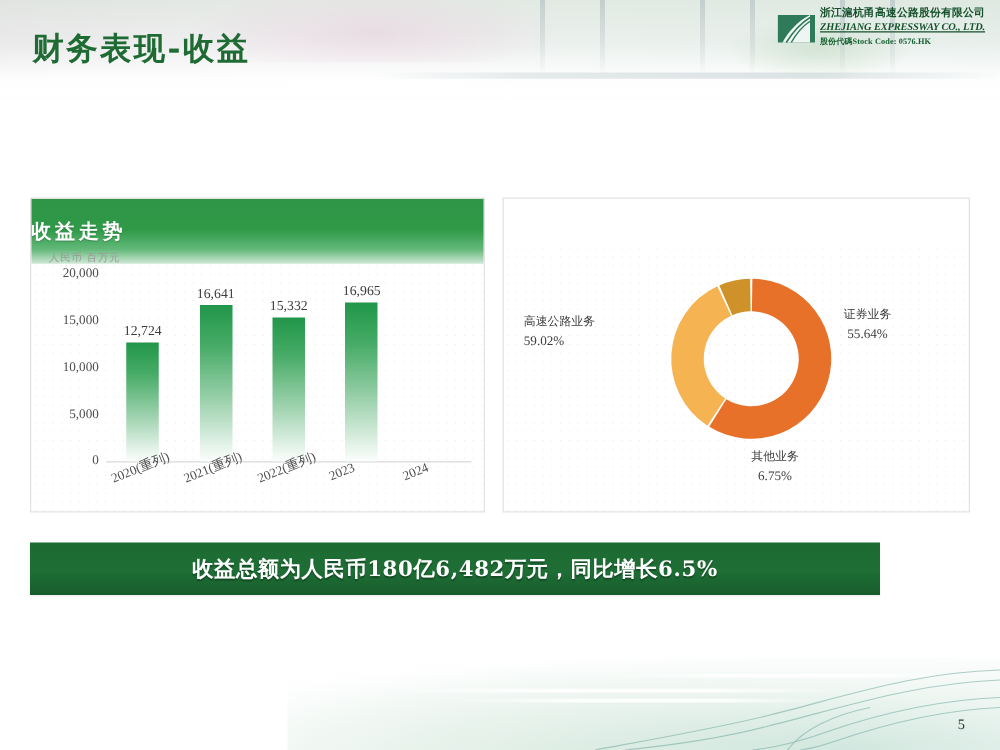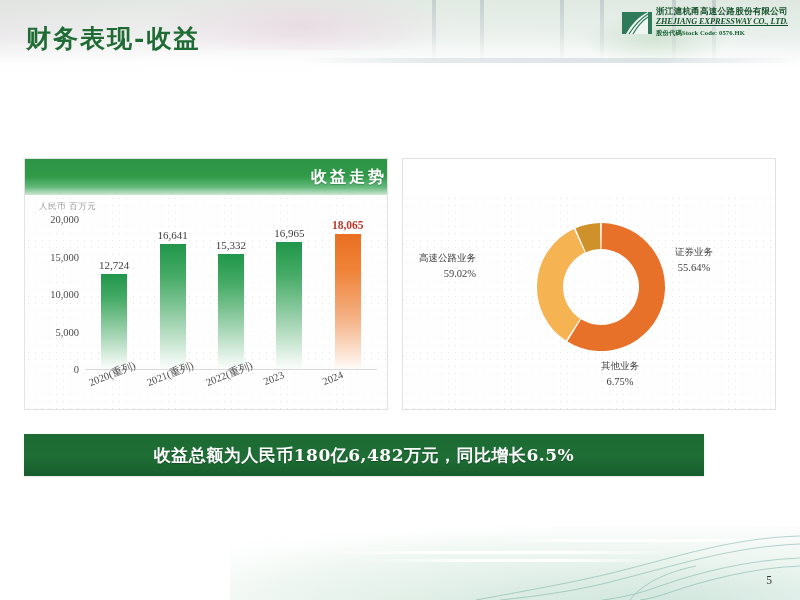--- a/index.html
+++ b/index.html
@@ -136,24 +136,24 @@
   .panel-dots {
     position: absolute;
     left: 0; right: 0; bottom: 0;
     background-image: radial-gradient(#dcdcdc 0.6px, transparent 0.7px);
     background-size: 7px 7px;
     opacity: 0.75;
     pointer-events: none;
   }
   .panel-head {
     position: relative;
-    height: 36px;
+    height: 52px;
     display: flex;
     align-items: center;
-    justify-content: flex-end;
+    justify-content: flex-start;
     z-index: 3;
   }
   .panel-head.green {
     background: linear-gradient(180deg, #2e9447 0%, #2f9a48 48%, #63b97a 78%, #cfe8d6 100%);
   }
   .panel-head.orange {
     background: linear-gradient(180deg, #e2711f 0%, #e4762a 48%, #ee9a5c 78%, #f8dcc4 100%);
   }
   .panel-head-title {
     font-family: "DejaVu Serif", "Liberation Serif", serif;
@@ -275,21 +275,21 @@
     font-size: 9.5px;
     color: #3c3c3c;
     line-height: 1.55;
     white-space: nowrap;
   }
   .pie-label .pct {
     font-family: "Liberation Serif", serif;
     font-size: 10.5px;
     display: block;
   }
-  .pie-label.l-left  { left: 16px;  top: 56px;  text-align: right; }
+  .pie-label.l-left  { left: 16px;  top: 56px;  text-align: left; }
   .pie-label.l-right { left: 272px; top: 50px;  text-align: center; }
   .pie-label.l-bot   { left: 198px; top: 164px; text-align: center; }
 
   
   .banner {
     position: absolute;
     left: 24px; top: 434px;
     width: 680px; height: 42px;
     background: linear-gradient(180deg, #1d6b33 0%, #1e6e35 55%, #185c2c 100%);
     display: flex;
@@ -409,25 +409,20 @@
           <div class="bar-slot" style="left: 116.8px; width: 58.4px;">
             <div class="bar green" style="height: 114.99px;">
               <div class="bar-label">15,332</div>
             </div>
           </div>
           <div class="bar-slot" style="left: 175.2px; width: 58.4px;">
             <div class="bar green" style="height: 127.237px;">
               <div class="bar-label">16,965</div>
             </div>
           </div>
-          <div class="bar-slot" style="left: 233.6px; width: 58.4px;">
-            <div class="bar orange" style="height: 135.488px;">
-              <div class="bar-label hi">18,065</div>
-            </div>
-          </div>
         </div>
       <div class="xlabels" id="xlabels">
           <div class="xlabel" style="left: 2px;">2020(重列)</div>
           <div class="xlabel" style="left: 60.4px;">2021(重列)</div>
           <div class="xlabel" style="left: 118.8px;">2022(重列)</div>
           <div class="xlabel" style="left: 177.2px;">2023</div>
           <div class="xlabel" style="left: 235.6px;">2024</div>
         </div>
     </div>
   </div>

